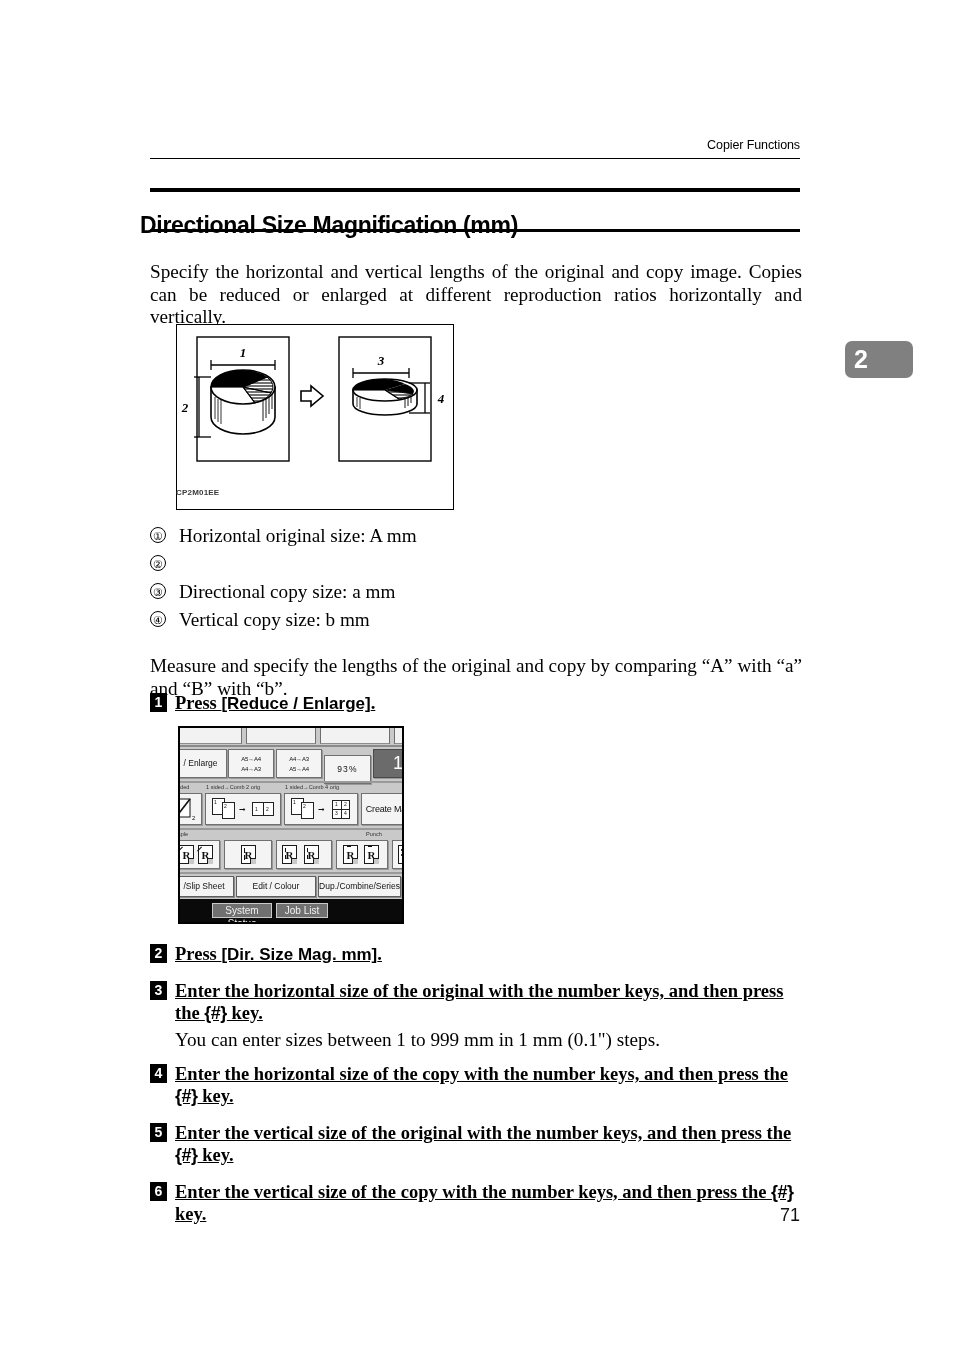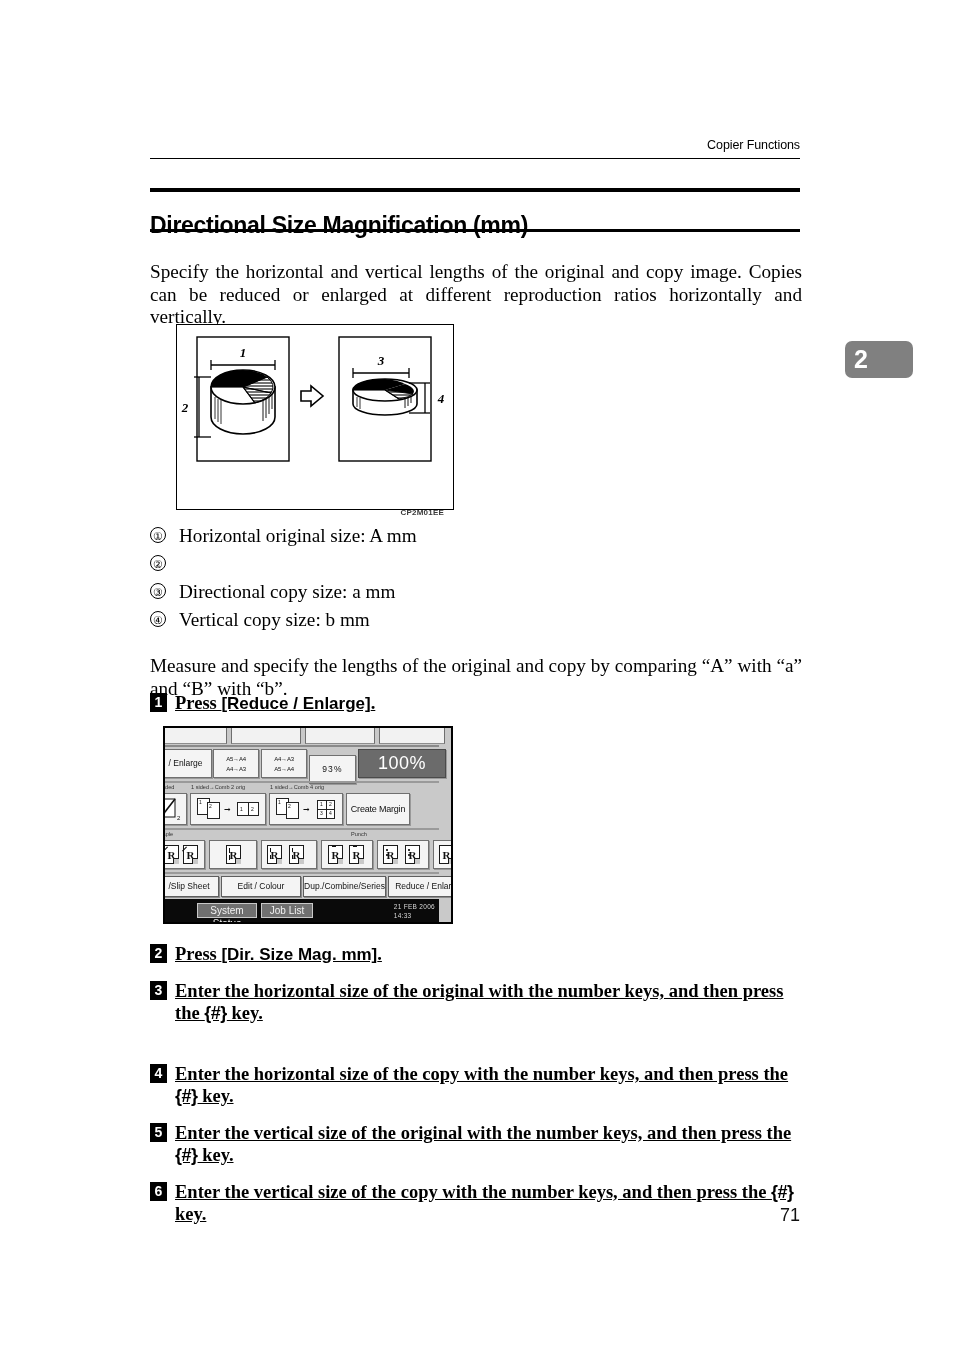--- a/index.html
+++ b/index.html
@@ -68,21 +68,21 @@
   .sec-rule-top {
     position: absolute;
     left: 150px;
     top: 188px;
     width: 650px;
     height: 4px;
     background: #000;
   }
   .sec-title {
     position: absolute;
-    left: 150px;
+    left: 140px;
     top: 197px;
     width: 650px;
     font-family: "Liberation Sans", sans-serif;
     font-weight: bold;
     font-size: 23px;
     letter-spacing: -0.3px;
   }
   .sec-rule-bot {
     position: absolute;
     left: 150px;
@@ -110,23 +110,22 @@
     top: 324px;
     width: 278px;
     height: 186px;
     border: 1.5px solid #000;
     background: #fff;
     box-sizing: border-box;
   }
   .fig-caption {
     position: absolute;
     left: 176px;
-    top: 508px;
+    top: 488px;
     width: 268px;
-    text-align: right;
     font-family: "Liberation Sans", sans-serif;
     font-size: 8px;
     font-weight: bold;
     color: #3a3a3a;
     letter-spacing: 0.2px;
   }
 
   
   .callouts {
     position: absolute;
@@ -225,23 +224,23 @@
     width: 100px;
     text-align: right;
     font-family: "Liberation Sans", sans-serif;
     font-size: 18px;
     color: #111;
   }
 
   
   .lcd {
     position: absolute;
-    left: 163px;
+    left: 178px;
     top: 726px;
-    width: 290px;
+    width: 226px;
     height: 198px;
     background: #c9c9c9;
     border: 2px solid #000;
     box-sizing: border-box;
     overflow: hidden;
     font-family: "Liberation Sans", sans-serif;
   }
   .lcd-inner { position: absolute; left: 0; top: 0; width: 274px; height: 194px; }
 
   
@@ -687,20 +686,21 @@
   </div>
 
   <div class="step" style="top:943px;">
     <span class="step-badge">2</span>
     <div class="step-body"><span>Press </span><span class="ui-key">[Dir. Size Mag. mm]</span><span>.</span></div>
   </div>
 
   <div class="step" style="top:980px;">
     <span class="step-badge">3</span>
     <div class="step-body"><span>Enter the horizontal size of the original with the number keys, and then press the </span><span class="hashkey">{#}</span><span> key.</span></div>
+    <div class="step-note">You can enter sizes between 1 to 999 mm in 1 mm (0.1") steps.</div>
   </div>
 
   <div class="step" style="top:1063px;">
     <span class="step-badge">4</span>
     <div class="step-body"><span>Enter the horizontal size of the copy with the number keys, and then press the </span><span class="hashkey">{#}</span><span> key.</span></div>
   </div>
 
   <div class="step" style="top:1122px;">
     <span class="step-badge">5</span>
     <div class="step-body"><span>Enter the vertical size of the original with the number keys, and then press the </span><span class="hashkey">{#}</span><span> key.</span></div>

